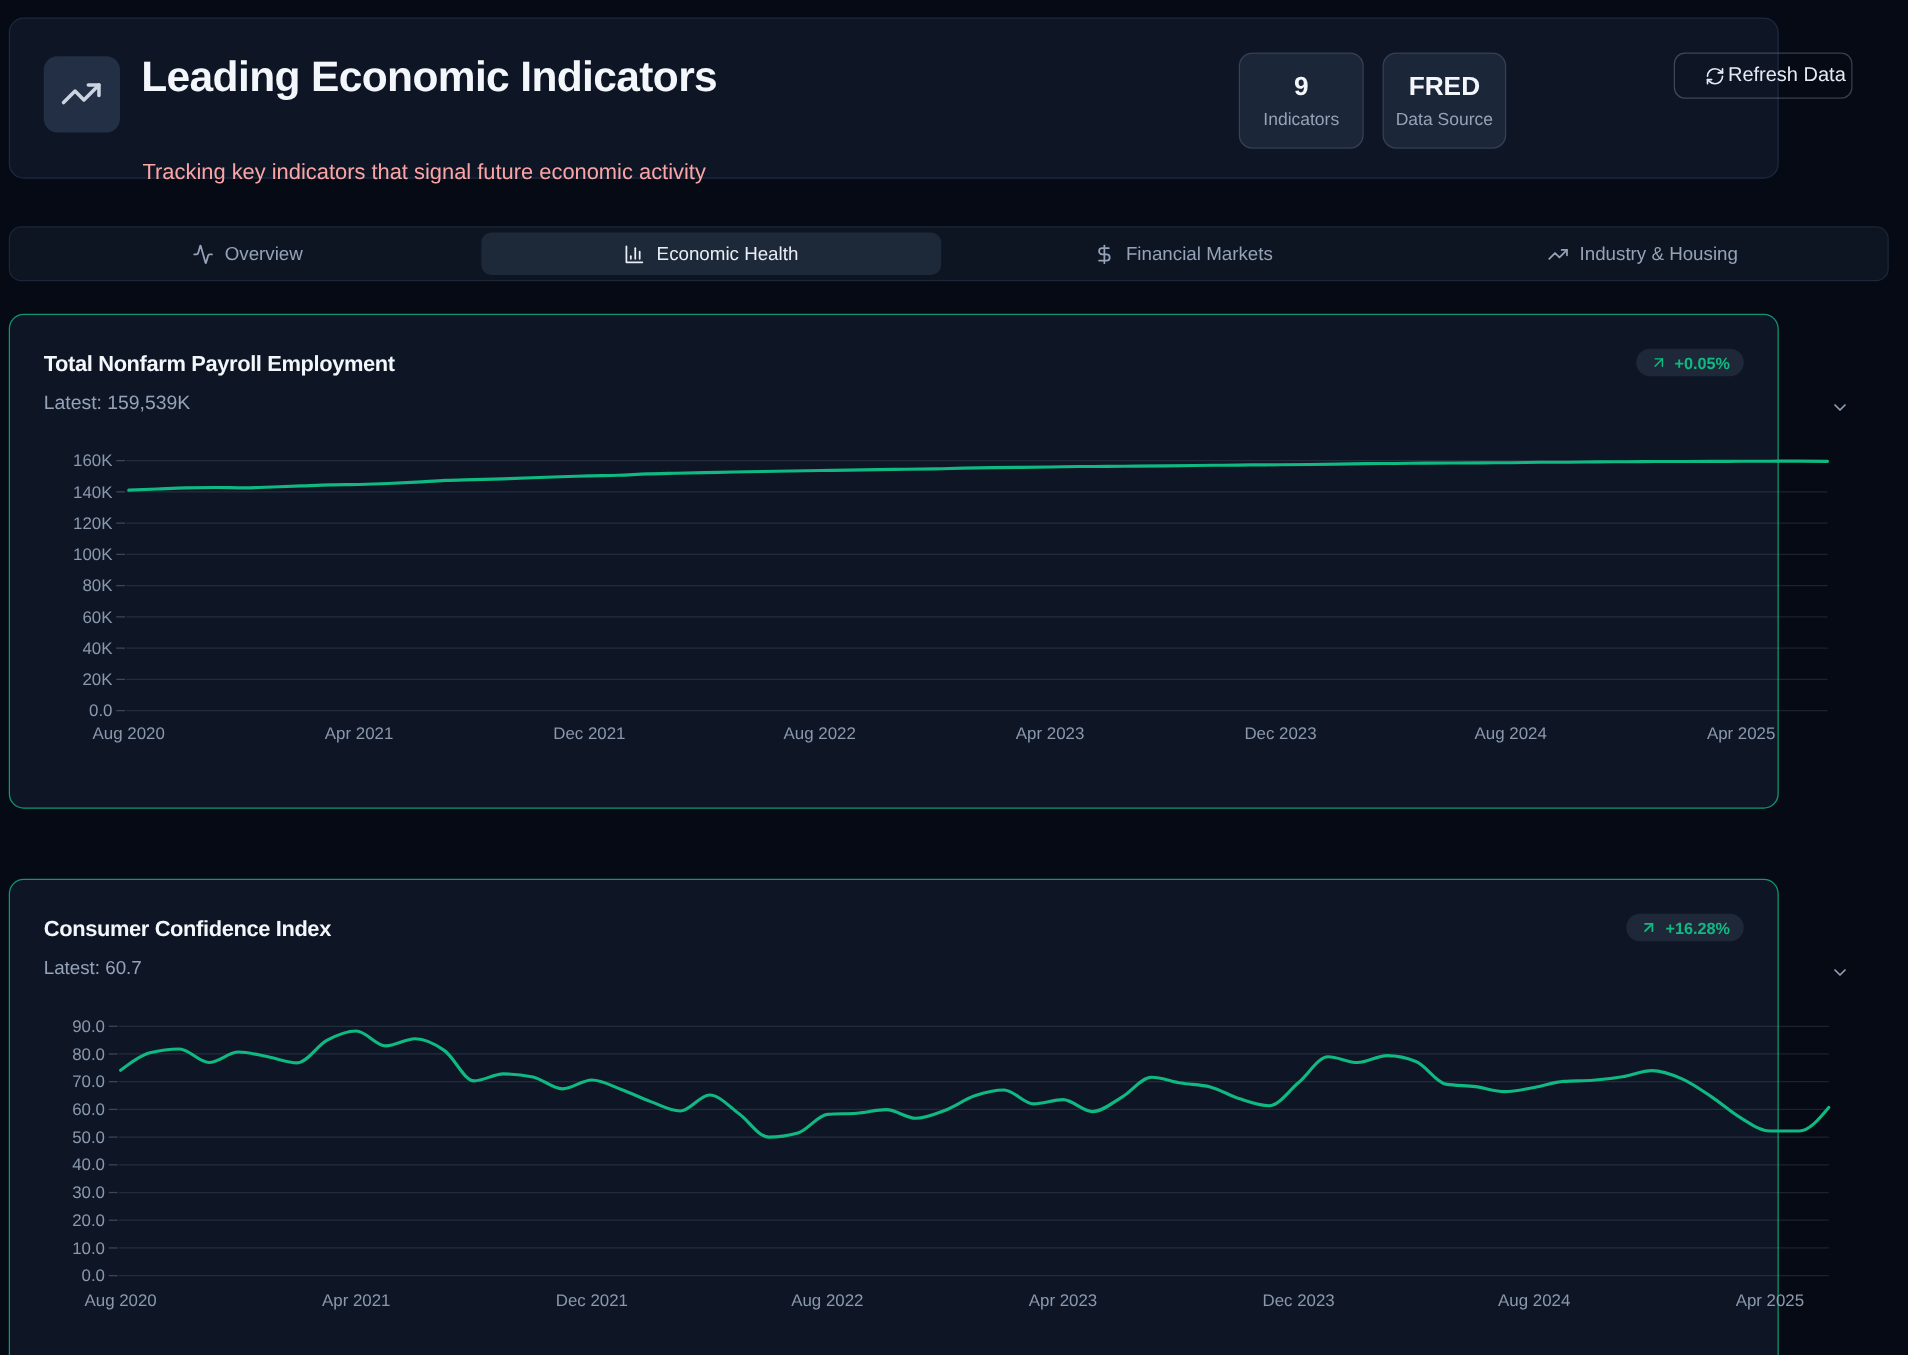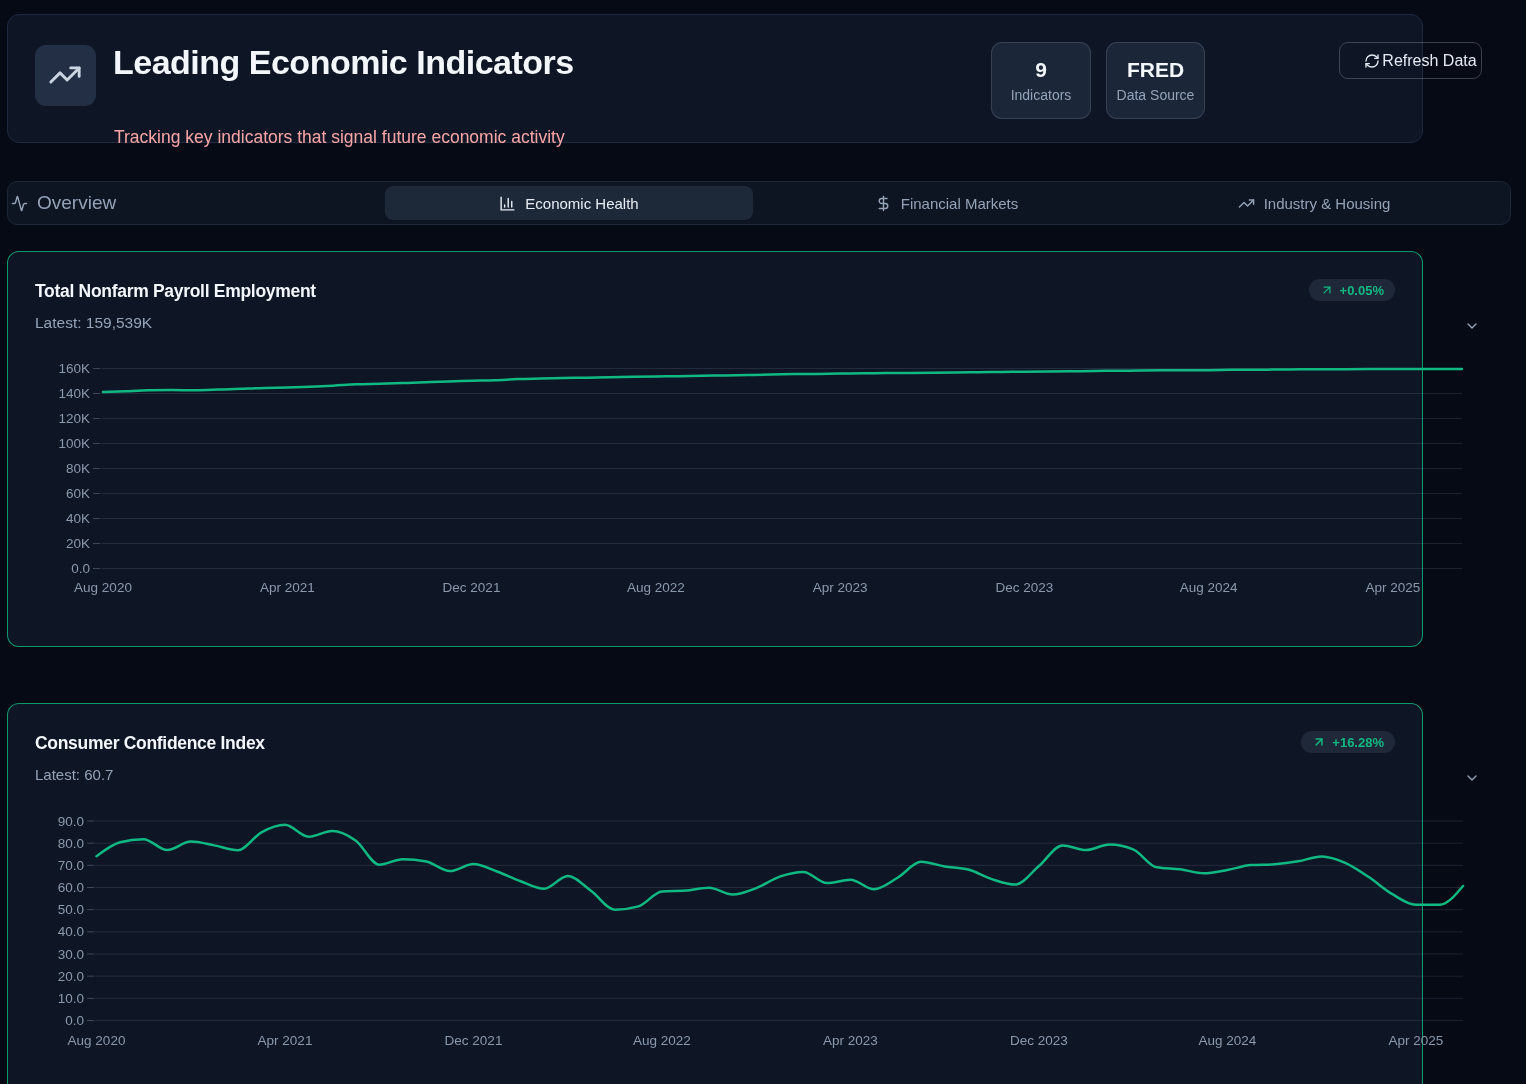--- a/index.html
+++ b/index.html
@@ -36,21 +36,21 @@
       <path d="M3 12a9 9 0 0 1 9-9 9.75 9.75 0 0 1 6.74 2.74L21 8"></path>
         <path d="M21 3v5h-5"></path>
       <path d="M21 12a9 9 0 0 1-9 9 9.75 9.75 0 0 1-6.74-2.74L3 16"></path>
         <path d="M3 21v-5h5"></path>
     </svg>
     <span style="font-size:16px; color:#e5eaf2;">Refresh Data</span>
   </div>
 </div>
 
 <div class="abs" style="left:7px; top:181px; width:1504px; height:44px; background:#0d1422; border:1px solid #1d2737; border-radius:10px; padding:4px 3px; display:flex;">
-  <div class="flex tab" style="width:374px; justify-content:flex-start; gap:9px; color:#94a3b8; font-size:19px;">
+  <div class="flex tab" style="width:374px; justify-content:center; gap:9px; color:#94a3b8; font-size:15px;">
     <svg width="17" height="17" viewBox="0 0 24 24" fill="none" stroke="#94a3b8" stroke-width="2" stroke-linecap="round" stroke-linejoin="round">
         <path d="M22 12h-2.48a2 2 0 0 0-1.93 1.46l-2.35 8.36a.25.25 0 0 1-.48 0L9.24 2.18a.25.25 0 0 0-.48 0l-2.35 8.36A2 2 0 0 1 4.49 12H2"></path>
       </svg>
     Overview
   </div>
   <div class="flex tab" style="width:368px; justify-content:center; gap:9px; background:#1d2839; border-radius:8px; color:#e8edf4; font-size:15px;">
     <svg width="17" height="17" viewBox="0 0 24 24" fill="none" stroke="#e8edf4" stroke-width="2" stroke-linecap="round" stroke-linejoin="round">
         <path d="M3 3v18h18"></path>
         <path d="M18 17V9"></path>
         <path d="M13 17V5"></path>

